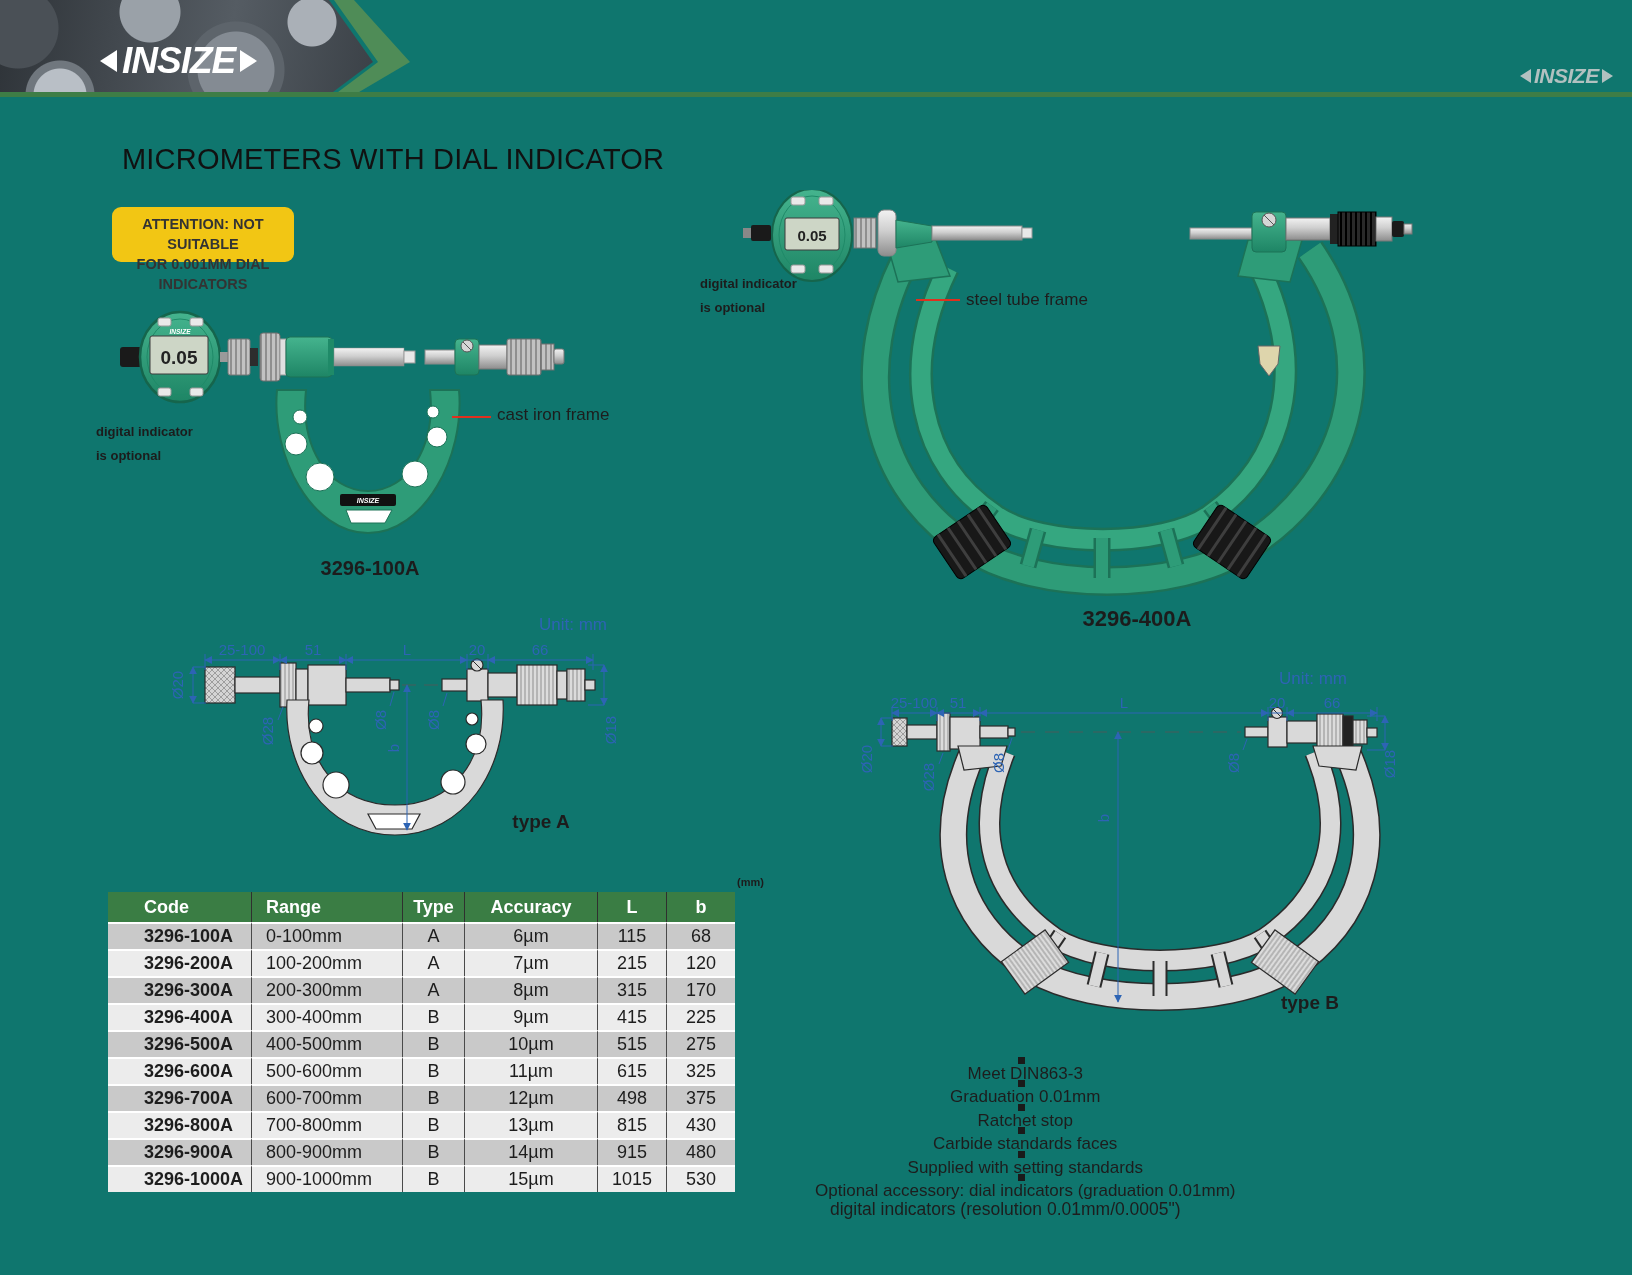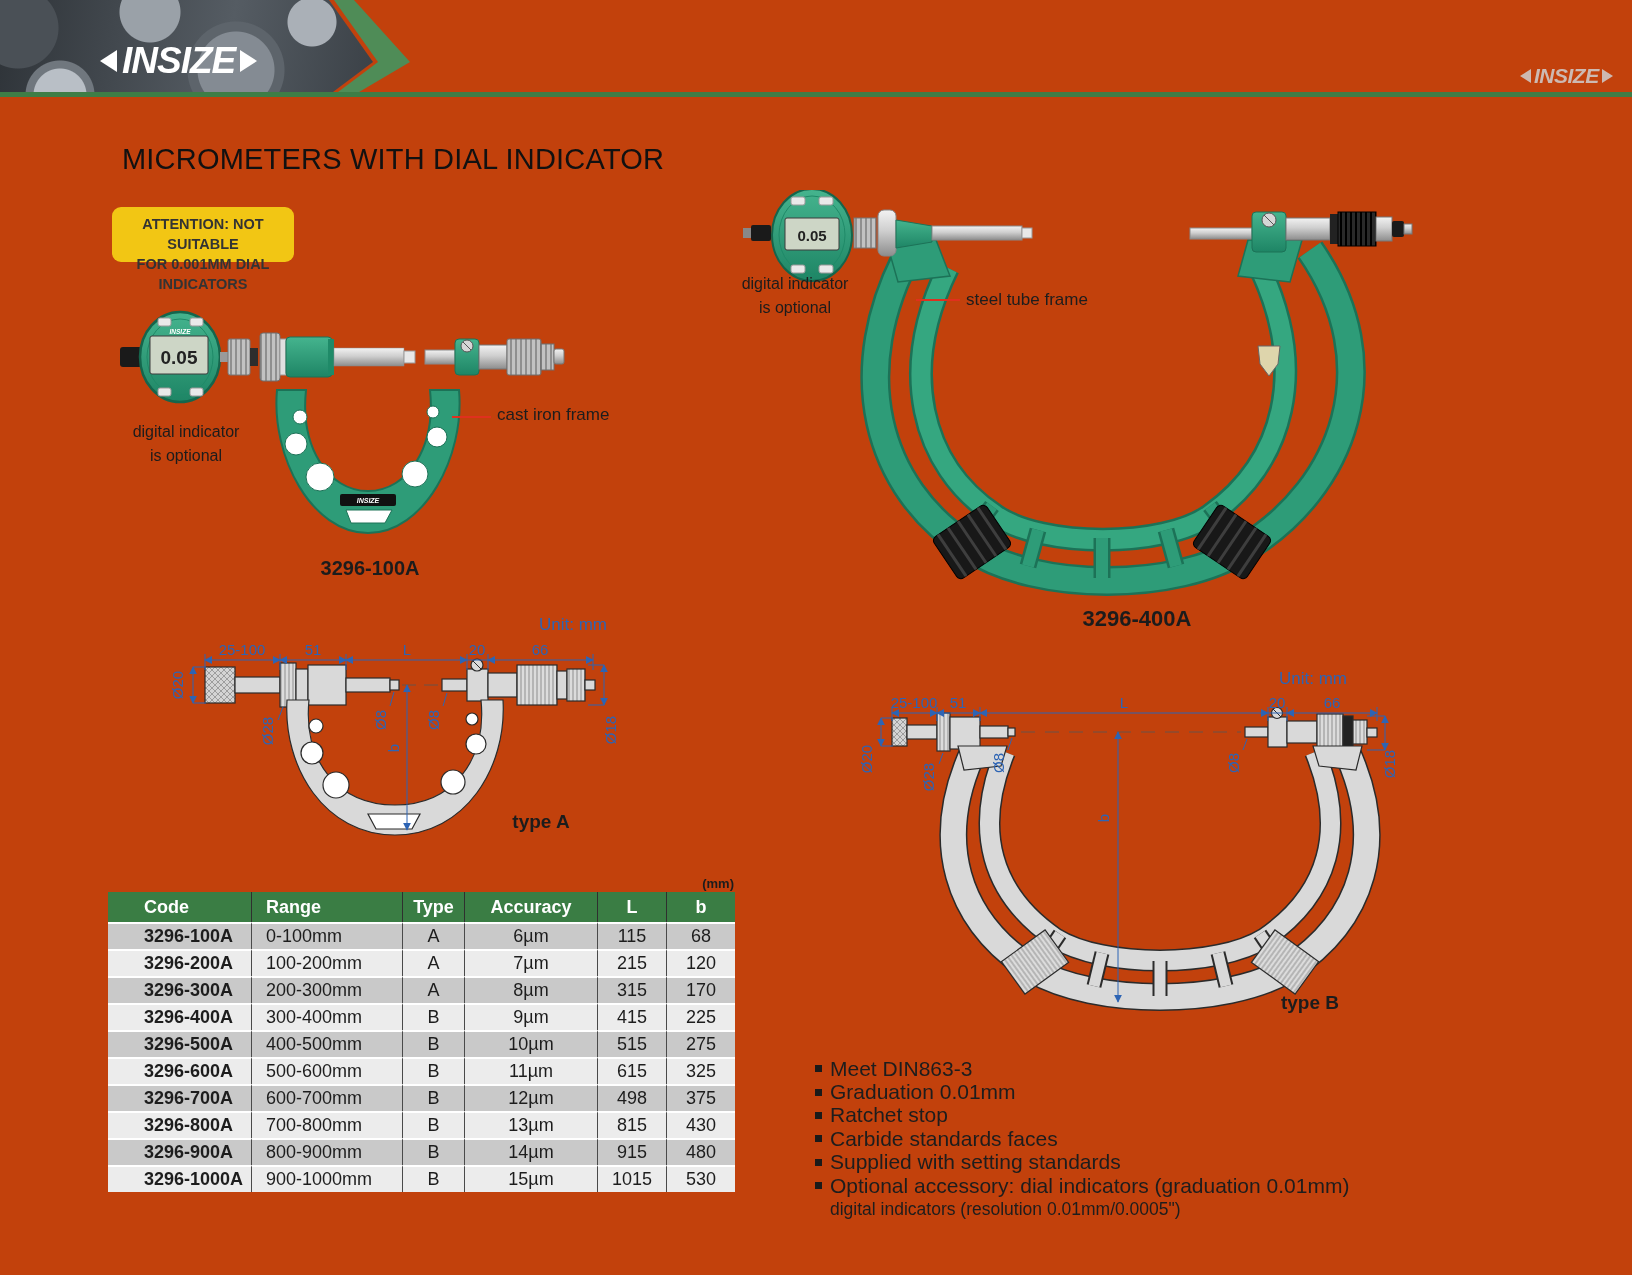--- a/index.html
+++ b/index.html
@@ -1,17 +1,17 @@
 <!DOCTYPE html>
 <html><head>
 <meta charset="utf-8">
 <style>
   * { box-sizing: border-box; margin: 0; padding: 0; }
   body { background:#fff; font-family:"Liberation Sans", sans-serif; }
-  .page { position:relative; width:1632px; height:1275px; background:#c2410c; overflow:hidden; }
+  .page { position:relative; width:1632px; height:1275px; background:#0f766e; overflow:hidden; }
 
   
   .hero-photo { position:absolute; left:0; top:0; width:378px; height:95px;
     clip-path: polygon(0 0, 329px 0, 373px 62px, 329px 95px, 0 95px);
     background:
       radial-gradient(circle at 60px 95px, #b9bfc6 0 26px, #70777e 27px 34px, transparent 35px),
       radial-gradient(circle at 150px 12px, #9aa1a8 0 30px, transparent 31px),
       radial-gradient(circle at 236px 70px, #848b93 0 38px, #5d646b 39px 48px, transparent 49px),
       radial-gradient(circle at 312px 22px, #aab0b7 0 24px, transparent 25px),
       radial-gradient(circle at 18px 28px, #4a5056 0 40px, transparent 41px),
@@ -27,40 +27,40 @@
   .wtl { width:0;height:0;border-top:7px solid transparent;border-bottom:7px solid transparent;border-right:11px solid #cfcfcf; }
   .wtr { width:0;height:0;border-top:7px solid transparent;border-bottom:7px solid transparent;border-left:11px solid #cfcfcf; }
 
   
   .page-title { position:absolute; left:122px; top:143px; font-size:29px; font-weight:normal; color:#111; letter-spacing:.2px; }
   .attention { position:absolute; left:112px; top:207px; width:182px; height:55px; border-radius:9px;
     text-align:center; font-weight:bold; font-size:14.5px; line-height:20px; color:#333; padding-top:7px; }
 
   
   .abs { position:absolute; }
-  .note { font-weight:normal; font-size:16px; line-height:24px; color:#1c1c1c; text-align:center; }
+  .note { font-weight:bold; font-size:13px; line-height:24px; color:#1c1c1c; text-align:left; }
   .callout-text { font-size:17px; color:#1d1d1d; }
   .callout-line { height:2px; }
   .prod-code { font-weight:bold; font-size:20px; color:#1c1c1c; text-align:center; }
 
   
-  .tbl-note { position:absolute; left:634px; top:876px; width:100px; text-align:right; font-weight:bold; font-size:13px; color:#1c1c1c; }
+  .tbl-note { position:absolute; left:664px; top:876px; width:100px; text-align:right; font-weight:bold; font-size:11px; color:#1c1c1c; }
   table.spec { position:absolute; left:108px; top:892px; width:627px; border-collapse:separate; border-spacing:0; table-layout:fixed; }
   table.spec th { color:#fff; font-size:18px; font-weight:bold; height:30px; border-right:1px solid #2f2f2f; }
   table.spec th:last-child, table.spec td:last-child { border-right:none; }
   table.spec td { height:27px; font-size:18px; color:#1d1d1d; border-right:1px solid #4a4a4a; border-top:2px solid #fff; text-align:center; }
   table.spec tr.odd td { background:#c9c9c9; }
   table.spec tr.even td { background:#ececec; }
   .cl { text-align:left !important; padding-left:36px; }
   .rl { text-align:left !important; padding-left:14px; }
   td.code-cell { font-weight:bold; }
 
   
   .features { position:absolute; left:815px; top:1057px; list-style:none; }
-  .features li { display:flex; align-items:center; height:23.4px; font-size:21px; color:#1d1d1d; }
+  .features li { display:flex; align-items:center; height:23.4px; font-size:17px; color:#1d1d1d;flex-direction:column; }
   .sq { width:7px; height:7px; background:#1a1a1a; margin-right:8px; flex:none; }
   .cont { margin-left:15px; height:23.4px; display:flex; align-items:center; font-size:17.5px; color:#1d1d1d; }
 
   
   .pt { stroke:#2b2b2b; stroke-width:1.2; }
   .dim { stroke:#2D64B4; stroke-width:1; fill:none; }
   .dtx { fill:#2D64B4; font-size:15px; }
   .utx { fill:#2D64B4; font-size:17px; }
   .ttl { fill:#1c1c1c; font-size:19px; font-weight:bold; }
   svg text { font-family:"Liberation Sans", sans-serif; }

